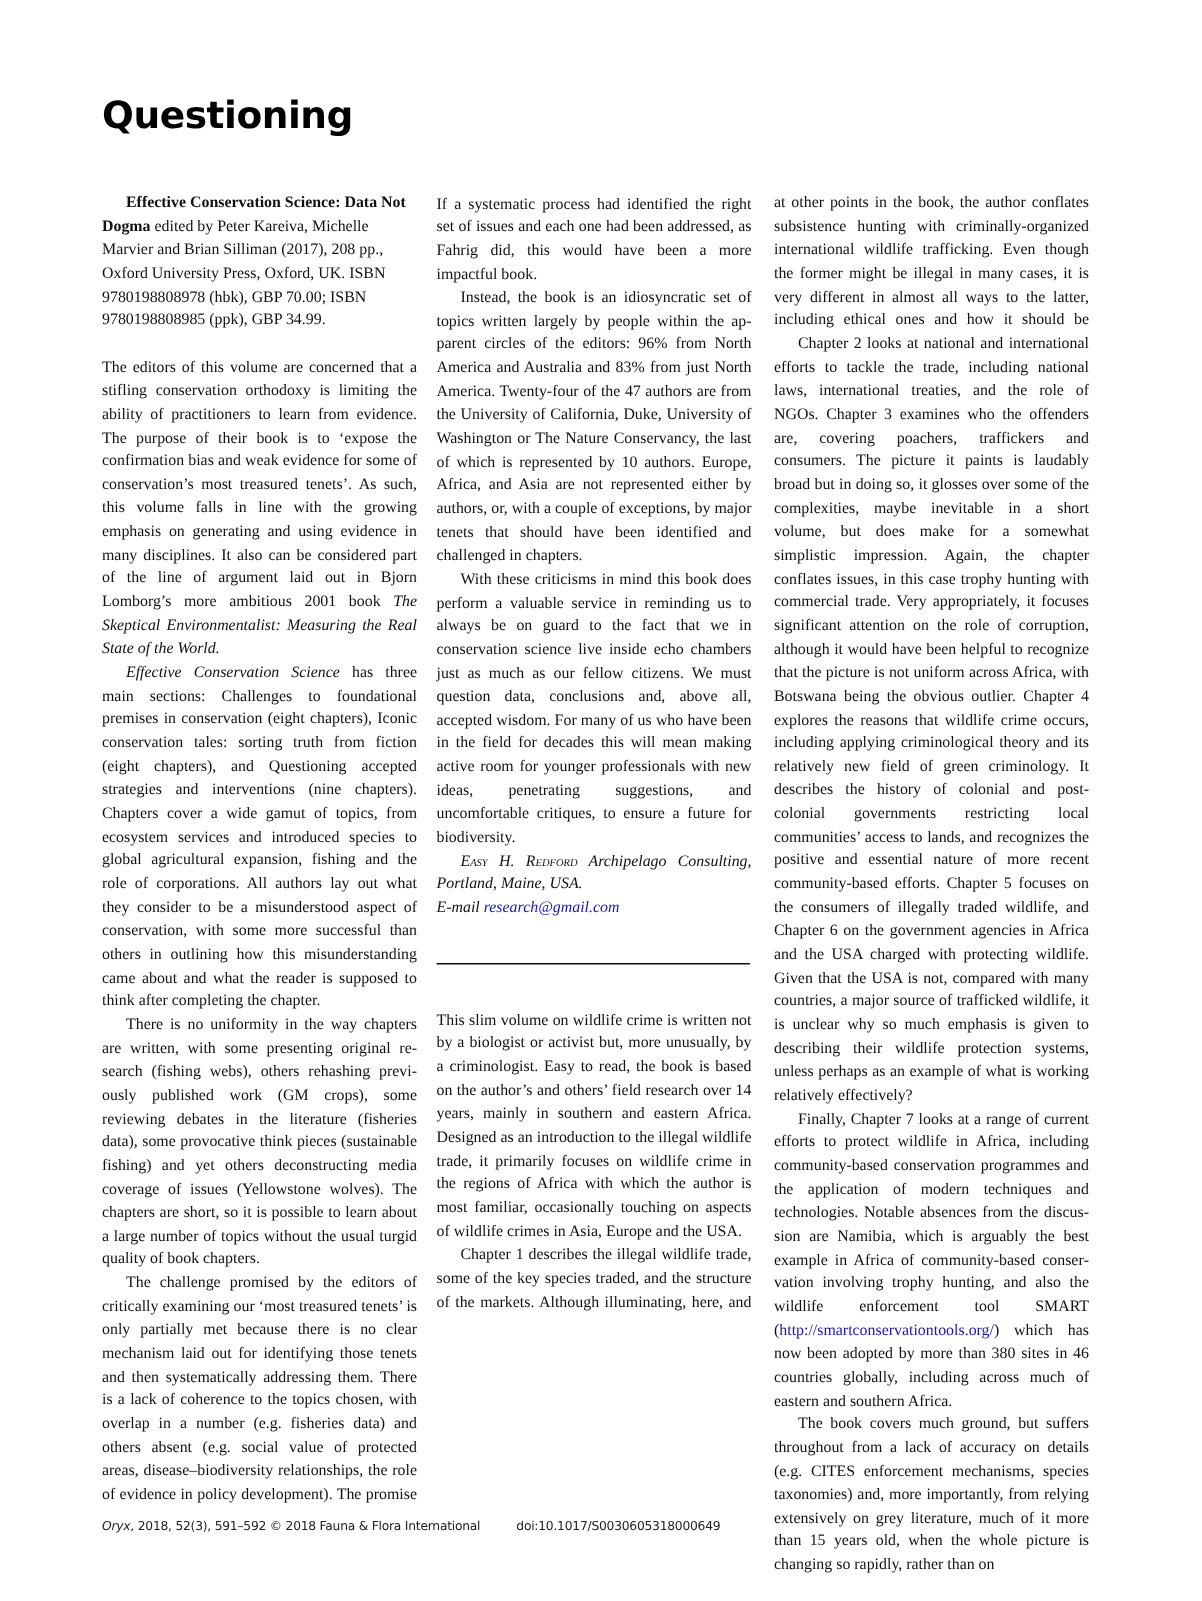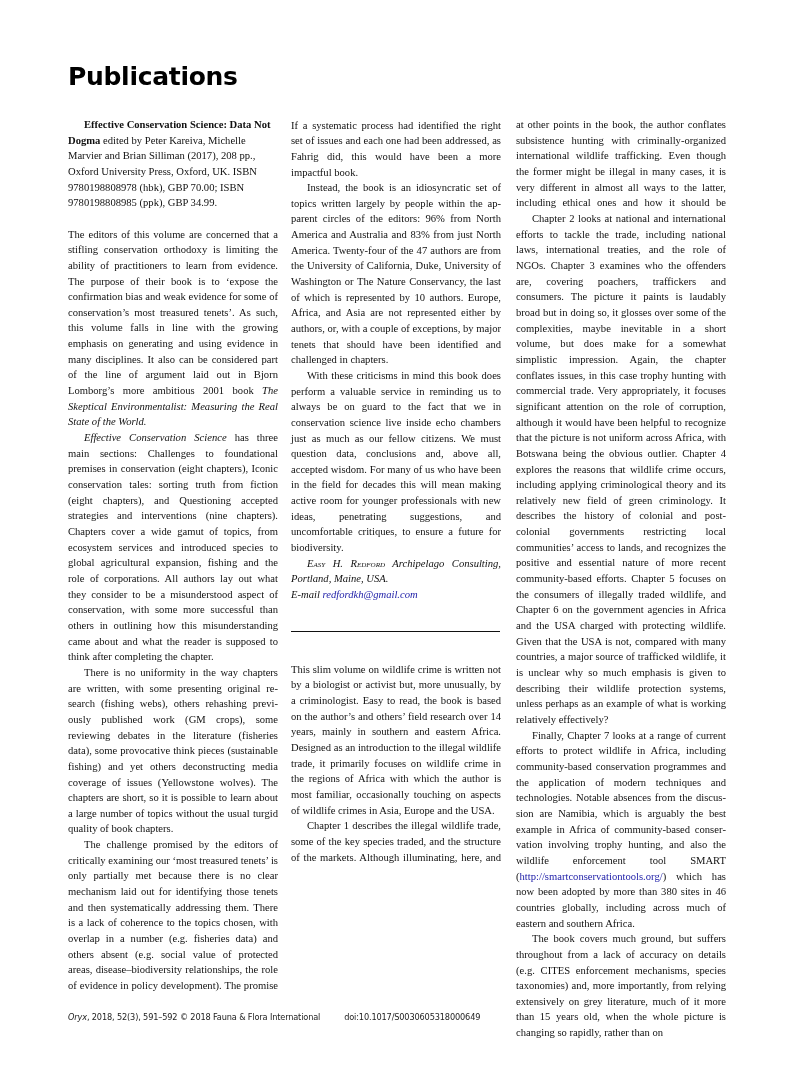--- a/index.html
+++ b/index.html
@@ -3,21 +3,21 @@
 <meta charset="utf-8">
 <style>
   html, body { margin: 0; padding: 0; background: #ffffff; }
   body { width: 801px; height: 1067px; position: relative; overflow: hidden; color: #111; }
   .page-title {
     position: absolute; left: 68px; top: 62px;
     font-family: "DejaVu Sans", sans-serif; font-weight: bold;
     font-size: 25px; letter-spacing: -0.3px; color: #000; margin: 0;
   }
   .col {
-    position: absolute; top: 117px; width: 210px;
+    position: absolute; top: 128px; width: 210px;
     font-family: "Liberation Serif", serif; font-size: 10.6px; line-height: 15.65px;
     text-align: justify; hyphens: manual;
   }
   .col1 { left: 68px; }
   .col2 { left: 291px; }
   .col3 { left: 516px; }
   .col p { margin: 0; text-indent: 16px; }
   .col p.noindent { text-indent: 0; }
   .citation { text-align: left; margin: 0 0 15.6px 0; text-indent: 0; }
   .citation b { font-weight: bold; }
@@ -31,38 +31,38 @@
     position: absolute; left: 68px; top: 1012px;
     font-family: "DejaVu Sans", sans-serif; font-size: 8.2px; color: #222;
     letter-spacing: -0.15px;
   }
   .footer .journal { font-style: italic; }
   .footer .doi { margin-left: 24px; }
 </style>
 </head>
 <body>
 
-<h1 class="page-title">Publications</h1>
+<h1 class="page-title">Questioning</h1>
 
 <div class="col col1">
   <p class="citation"><b>Effective Conservation Science: Data Not Dogma</b><span> edited by Peter Kareiva, Michelle Marvier and Brian Silliman (2017), 208 pp., Oxford University Press, Oxford, UK. ISBN 9780198808978 (hbk), GBP 70.00; ISBN 9780198808985 (ppk), GBP 34.99.</span></p>
   <div class="gap"></div>
   <p class="noindent"><span>The editors of this volume are concerned that a stifling conservation orthodoxy is limiting the ability of practitioners to learn from evi­dence. The purpose of their book is to ‘expose the confirmation bias and weak evidence for some of conservation’s most treasured tenets’. As such, this volume falls in line with the growing emphasis on generating and using evi­dence in many disciplines. It also can be con­sidered part of the line of argument laid out in Bjorn Lomborg’s more ambitious 2001 book </span><i>The Skeptical Environmentalist: Measuring the Real State of the World.</i></p>
   <p><i>Effective Conservation Science</i><span> has three main sections: Challenges to foundational premises in conservation (eight chapters), Iconic conservation tales: sorting truth from fiction (eight chapters), and Questioning ac­cepted strategies and interventions (nine chapters). Chapters cover a wide gamut of to­pics, from ecosystem services and introduced species to global agricultural expansion, fish­ing and the role of corporations. All authors lay out what they consider to be a misunder­stood aspect of conservation, with some more successful than others in outlining how this misunderstanding came about and what the reader is supposed to think after complet­ing the chapter.</span></p>
   <p>There is no uniformity in the way chapters are written, with some presenting original re­search (fishing webs), others rehashing previ­ously published work (GM crops), some reviewing debates in the literature (fisheries data), some provocative think pieces (sustain­able fishing) and yet others deconstructing media coverage of issues (Yellowstone wolves). The chapters are short, so it is possible to learn about a large number of topics without the usual turgid quality of book chapters.</p>
   <p style="height:156px; overflow:hidden;">The challenge promised by the editors of critically examining our ‘most treasured te­nets’ is only partially met because there is no clear mechanism laid out for identifying those tenets and then systematically addressing them. There is a lack of coherence to the topics chosen, with overlap in a number (e.g. fisher­ies data) and others absent (e.g. social value of protected areas, disease–biodiversity rela­tionships, the role of evidence in policy development). The promise of the approach advocated by the editors is apparent through one excellent chapter, by Lenore Fahrig, on habitat fragmentation vs loss. If a systematic process had identified the right set of issues and each one had been addressed, as Fahrig did, this would have been a more impactful book.</p>
 </div>
 
 <div class="col col2">
   <div id="col2-continuation" style="height:63px; overflow:hidden; position:relative;">
     <p class="noindent" style="position: absolute; top: -203px; left: 0px; width: 210px; text-indent: 16px;">The challenge promised by the editors of critically examining our ‘most treasured te­nets’ is only partially met because there is no clear mechanism laid out for identifying those tenets and then systematically addressing them. There is a lack of coherence to the topics chosen, with overlap in a number (e.g. fisher­ies data) and others absent (e.g. social value of protected areas, disease–biodiversity rela­tionships, the role of evidence in policy development). The promise of the approach advocated by the editors is apparent through one excellent chapter, by Lenore Fahrig, on habitat fragmentation vs loss. If a systematic process had identified the right set of issues and each one had been addressed, as Fahrig did, this would have been a more impactful book.</p>
   </div>
   <p>Instead, the book is an idiosyncratic set of topics written largely by people within the ap­parent circles of the editors: 96% from North America and Australia and 83% from just North America. Twenty-four of the 47 authors are from the University of California, Duke, University of Washington or The Nature Conservancy, the last of which is represented by 10 authors. Europe, Africa, and Asia are not represented either by authors, or, with a cou­ple of exceptions, by major tenets that should have been identified and challenged in chapters.</p>
   <p>With these criticisms in mind this book does perform a valuable service in reminding us to always be on guard to the fact that we in conservation science live inside echo cham­bers just as much as our fellow citizens. We must question data, conclusions and, above all, accepted wisdom. For many of us who have been in the field for decades this will mean making active room for younger profes­sionals with new ideas, penetrating sugges­tions, and uncomfortable critiques, to ensure a future for biodiversity.</p>
-  <p class="sig"><span class="sc">Easy H. Redford</span><span> Archipelago Consulting, Portland, Maine, USA.</span><br><span>E-mail </span><a class="link">redfordkh@gmail.com</a></p>
+  <p class="sig"><span class="sc">Easy H. Redford</span><span> Archipelago Consulting, Portland, Maine, USA.</span><br><span>E-mail </span><a class="link">research@gmail.com</a></p>
   <hr class="rule">
   <p class="noindent">This slim volume on wildlife crime is written not by a biologist or activist but, more un­usually, by a criminologist. Easy to read, the book is based on the author’s and others’ field research over 14 years, mainly in southern and eastern Africa. Designed as an introduc­tion to the illegal wildlife trade, it primarily fo­cuses on wildlife crime in the regions of Africa with which the author is most familiar, occa­sionally touching on aspects of wildlife crimes in Asia, Europe and the USA.</p>
   <p style="height:47px; overflow:hidden;">Chapter 1 describes the illegal wildlife trade, some of the key species traded, and the structure of the markets. Although illu­minating, here, and at other points in the book, the author conflates subsistence hunting with criminally-organized international wild­life trafficking. Even though the former might be illegal in many cases, it is very different in almost all ways to the latter, including ethical ones and how it should be addressed.</p>
 </div>
 
 <div class="col col3">
   <div style="height:94px; overflow:hidden; position:relative;">
     <p style="position:absolute; top:-47px; left:0; width:210px;">Chapter 1 describes the illegal wildlife trade, some of the key species traded, and the structure of the markets. Although illu­minating, here, and at other points in the book, the author conflates subsistence hunting with criminally-organized international wild­life trafficking. Even though the former might be illegal in many cases, it is very different in almost all ways to the latter, including ethical ones and how it should be addressed.</p>
   </div>
   <p>Chapter 2 looks at national and inter­national efforts to tackle the trade, including national laws, international treaties, and the role of NGOs. Chapter 3 examines who the offenders are, covering poachers, traffickers and consumers. The picture it paints is laud­ably broad but in doing so, it glosses over some of the complexities, maybe inevitable in a short volume, but does make for a some­what simplistic impression. Again, the chapter conflates issues, in this case trophy hunting with commercial trade. Very appropriately, it focuses significant attention on the role of cor­ruption, although it would have been helpful to recognize that the picture is not uniform across Africa, with Botswana being the obvi­ous outlier. Chapter 4 explores the reasons that wildlife crime occurs, including applying criminological theory and its relatively new field of green criminology. It describes the his­tory of colonial and post-colonial govern­ments restricting local communities’ access to lands, and recognizes the positive and essential nature of more recent community-based efforts. Chapter 5 focuses on the consu­mers of illegally traded wildlife, and Chapter 6 on the government agencies in Africa and the USA charged with protecting wildlife. Given that the USA is not, compared with many countries, a major source of trafficked wildlife, it is unclear why so much emphasis is given to describing their wildlife protection systems, unless perhaps as an example of what is work­ing relatively effectively?</p>

